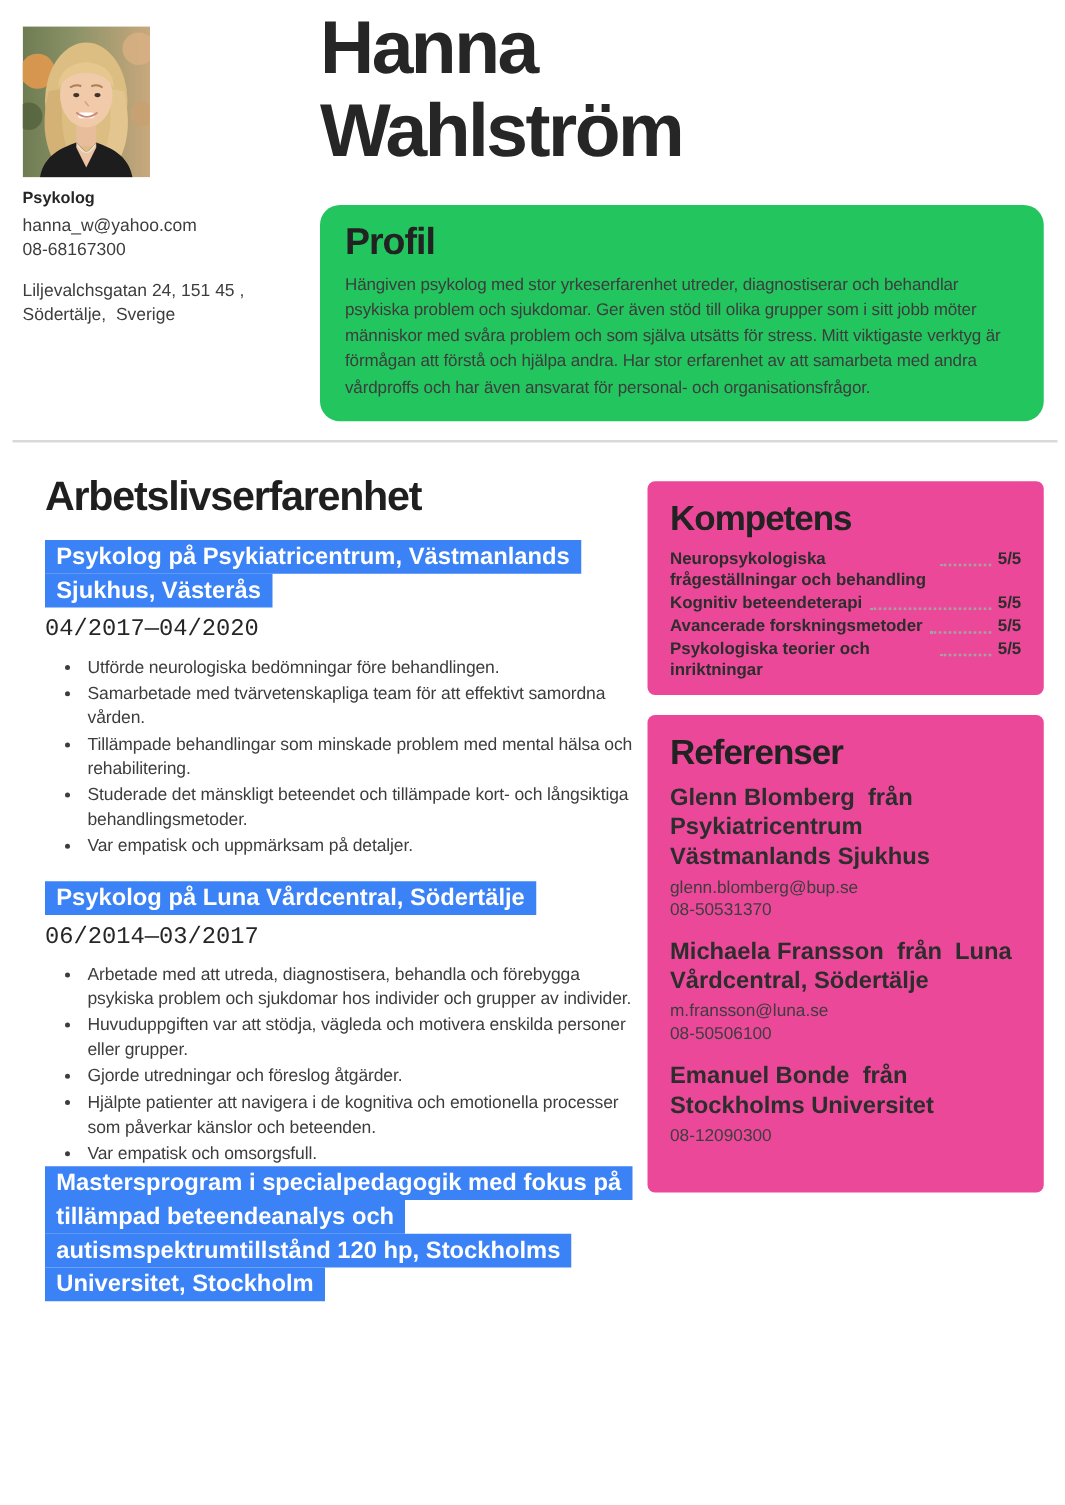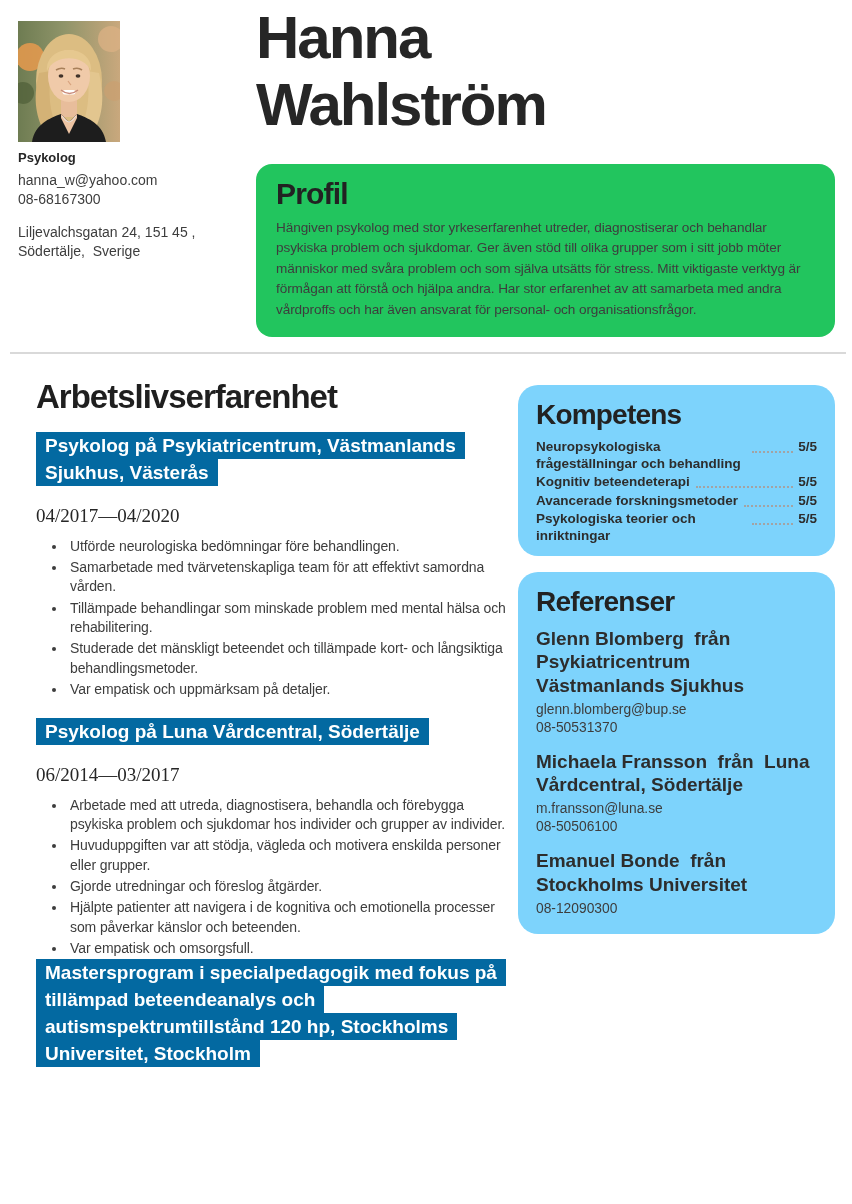--- a/index.html
+++ b/index.html
@@ -42,46 +42,46 @@
   .left-col{position:absolute;left:36px;top:380px;width:482px;}
   .right-col{position:absolute;left:518px;top:385px;width:317px;}
   .section-heading{
     margin:0 0 20px 0;font-size:33px;line-height:1;
     font-weight:700;letter-spacing:-1px;color:#1f1f1f;
   }
   .edu-heading{margin-top:26px;}
   
   .job-title{margin:0;max-width:482px;}
   .highlight{
-    background:#0369a1;color:#ffffff;
+    background:#3b82f6;color:#ffffff;
     font-size:19px;font-weight:700;line-height:1.42;
     padding:3px 9px;
     -webkit-box-decoration-break:clone;box-decoration-break:clone;
   }
   .date{
-    font-family:Liberation Serif, serif;
-    font-size:19px;line-height:1.3;color:#262626;margin-top:17px;
+    font-family:Liberation Mono, monospace;
+    font-size:19px;line-height:1.3;color:#262626;margin-top:4px;
   }
   .bullets{margin:8px 0 0 0;padding-left:31px;}
   .bullets li{
     font-size:14px;line-height:1.38;letter-spacing:-0.1px;
     color:#3d3d3d;margin-bottom:2px;padding-left:3px;
   }
   .job + .job{margin-top:20px;}
   .edu-entry{margin:0;max-width:482px;}
   
   .side-box{
-    background:#7dd3fc;border-radius:20px;
+    background:#ec4899;border-radius:6px;
     padding:15px 18px 10px 18px;box-sizing:border-box;
   }
   .side-box h2{
     margin:0 0 10px 0;font-size:28px;line-height:1.05;
     font-weight:700;letter-spacing:-0.8px;color:#222222;
   }
-  .refs{margin-top:16px;padding-bottom:4px;}
+  .refs{margin-top:16px;padding-bottom:24px;}
   .skill{display:flex;align-items:flex-start;margin-bottom:2px;}
   .skill-label{
     flex:0 1 auto;max-width:210px;
     font-size:13.5px;font-weight:700;line-height:1.22;color:#2d2d2d;
   }
   .dots{
     flex:1 1 10px;min-width:10px;height:12px;
     border-bottom:2px dotted #a3a3a3;margin:0 5px 0 6px;
   }
   .skill-rating{flex:0 0 auto;font-size:13.5px;font-weight:700;color:#2d2d2d;}

